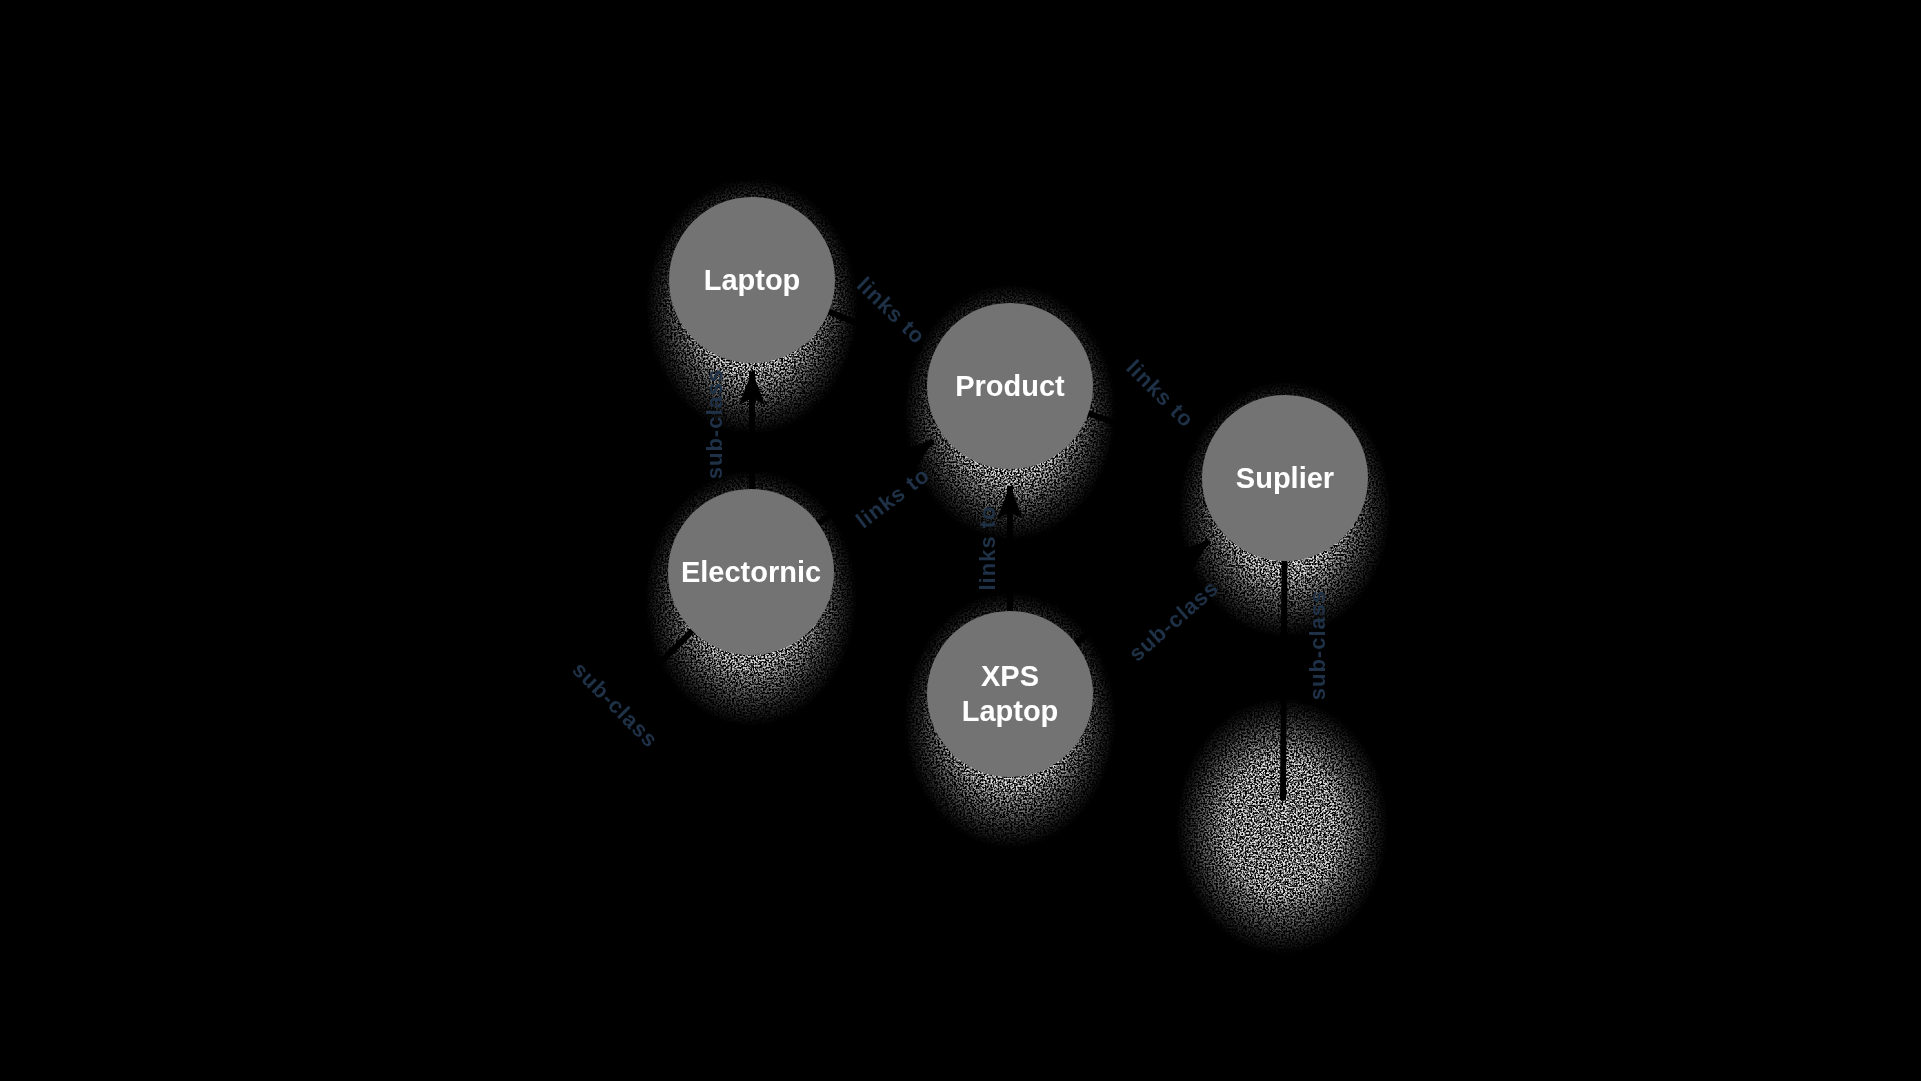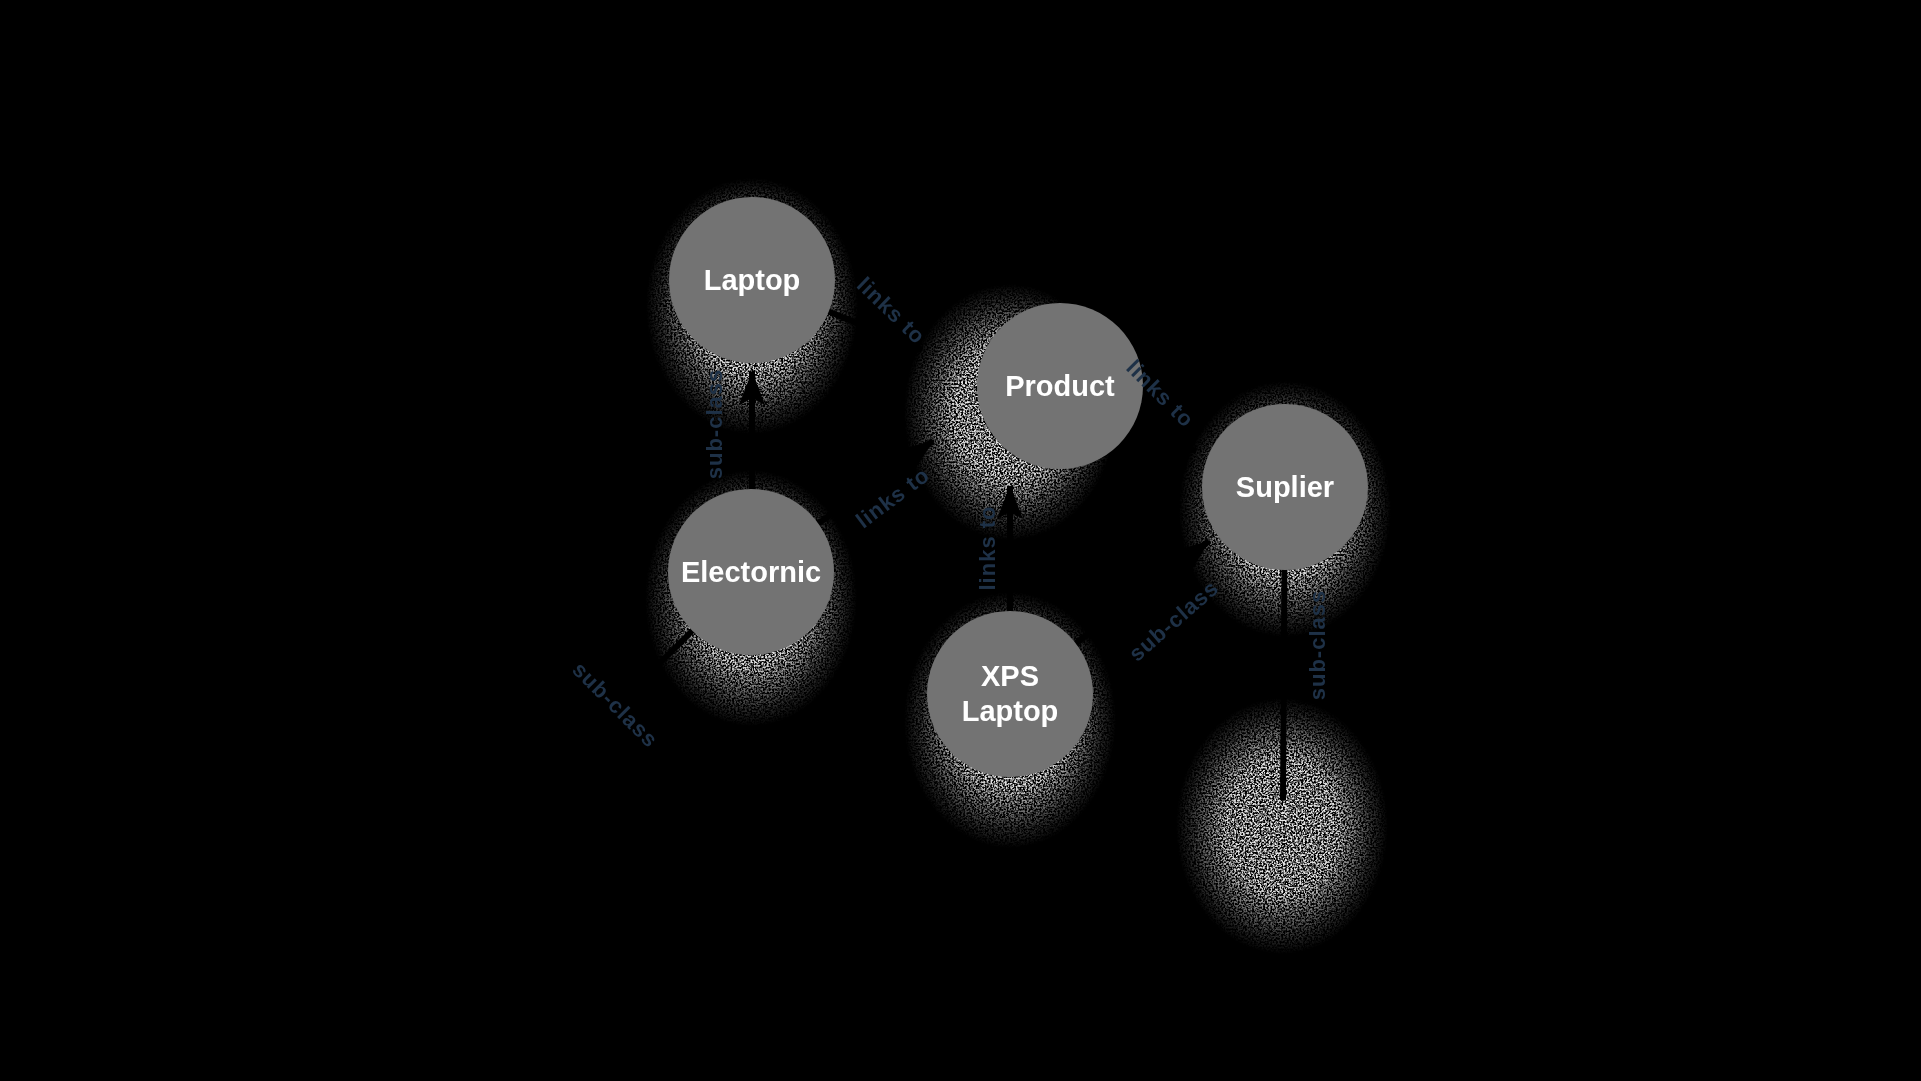--- a/index.html
+++ b/index.html
@@ -61,24 +61,24 @@
       <line x1="1010" y1="386" x2="1196" y2="451" marker-end="url(#arrowhead)"></line>
       <line x1="1010" y1="694" x2="1209" y2="541" marker-end="url(#arrowhead)"></line>
       <line x1="1285" y1="483" x2="1283" y2="800"></line>
       <line x1="751" y1="572" x2="430" y2="893"></line>
     </g>
   </svg>
 
   <div class="node" style="left:669px;top:197px">
     <span class="nlabel">Laptop</span>
   </div>
-  <div class="node" style="left:977px;top:303px">
+  <div class="node" style="left:927px;top:303px">
     <span class="nlabel">Product</span>
   </div>
-  <div class="node" style="left:1202px;top:404px">
+  <div class="node" style="left:1202px;top:395px">
     <span class="nlabel">Suplier</span>
   </div>
   <div class="node two-line" style="left:927px;top:611px">
     <span class="nlabel">XPS Laptop</span>
   </div>
   <div class="node" style="left:668px;top:489px">
     <span class="nlabel">Electornic</span>
   </div>
 
   <div class="elabel" style="left:715px;top:424px;transform:translate(-50%,-50%) rotate(-90deg)">sub-class</div>

